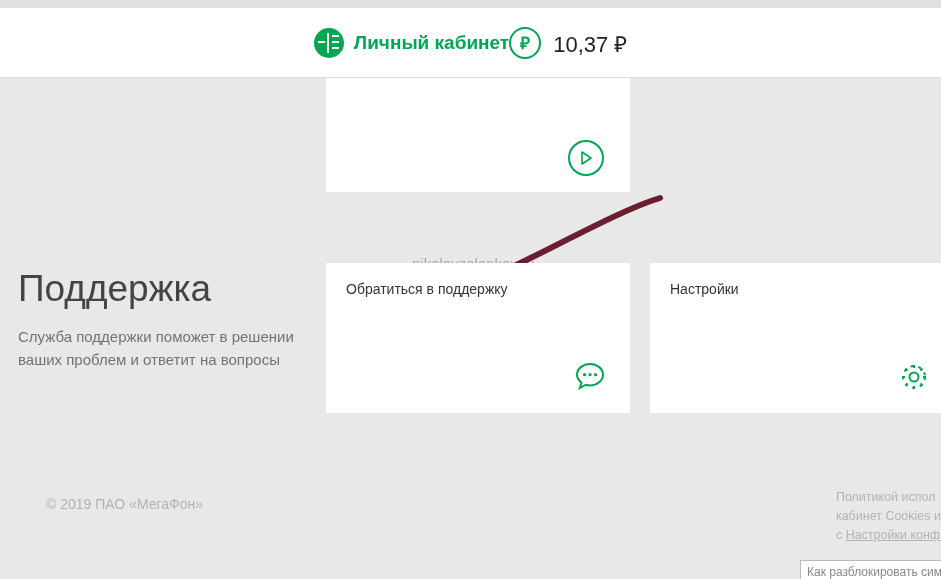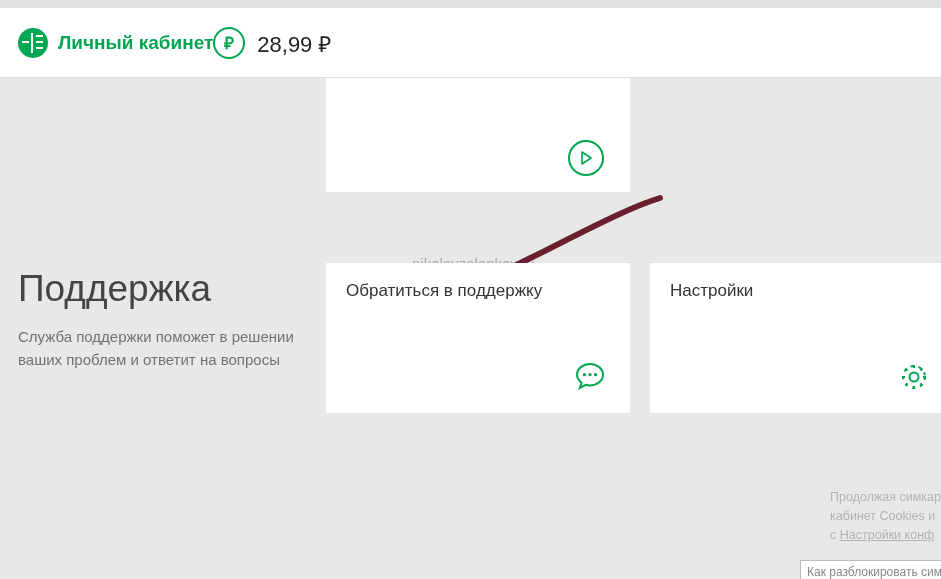--- a/index.html
+++ b/index.html
@@ -10,21 +10,21 @@
       height: 579px;
       overflow: hidden;
       position: relative;
     }
     .header {
       background: #fff;
       height: 78px;
       border-top: 8px solid #e0e0e0;
       display: flex;
       align-items: center;
-      justify-content: flex-start;
+      justify-content: center;
       padding: 0 18px;
       border-bottom: 1px solid #ddd;
     }
     .header-left {
       display: flex;
       align-items: center;
       gap: 10px;
     }
     .logo {
       width: 30px;
@@ -134,21 +134,21 @@
       top: 185px;
       width: 304px;
       height: 150px;
       background: #fff;
       padding: 18px 20px;
     }
     .card1 { left: 326px; }
     .card2 { left: 650px; }
     .card-title {
       color: #333;
-      font-size: 17px;
+      font-size: 14px;
       font-weight: 400;
     }
     .card-icon {
       position: absolute;
       right: 22px;
       bottom: 14px;
     }
 
     .arrow-annotation {
       position: absolute;
@@ -192,21 +192,21 @@
 </head>
 <body>
 
 <div class="header">
   <div class="header-left">
     <div class="logo"></div>
     <div class="header-title">Личный кабинет</div>
   </div>
   <div class="header-right">
     <div class="ruble-circle">₽</div>
-    <div class="balance">28,99 ₽</div>
+    <div class="balance">10,37 ₽</div>
   </div>
 </div>
 
 <div class="main">
 
   <div class="top-card">
     <div class="play-btn">
       <svg width="14" height="14" viewBox="0 0 14 14">
           <polygon points="3,1 12,7 3,13" fill="none" stroke="#00a651" stroke-width="1.6" stroke-linejoin="round"></polygon>
         </svg>
@@ -242,23 +242,24 @@
       <svg width="36" height="36" viewBox="0 0 36 36">
         <g fill="none" stroke="#00a651" stroke-width="2">
           <circle cx="18" cy="18" r="4.5"></circle>
           <path d="M18 6v3M18 27v3M6 18h3M27 18h3M9.5 9.5l2.1 2.1M24.4 24.4l2.1 2.1M9.5 26.5l2.1-2.1M24.4 11.6l2.1-2.1"></path>
           <circle cx="18" cy="18" r="11" stroke-dasharray="3 5"></circle>
         </g>
       </svg>
     </div>
   </div>
 
+  <div class="footer-left">© 2019 ПАО «МегаФон»</div>
 
   <div class="footer-right">
-    <div>Продолжая симкар</div>
+    <div>Политикой испол</div>
     <div>кабинет Cookies и</div>
     <div>
       <span>с </span><span class="underline">Настройки конф</span>
     </div>
   </div>
 
   <div class="bottom-input">Как разблокировать симкар</div>
 
 </div>
 

